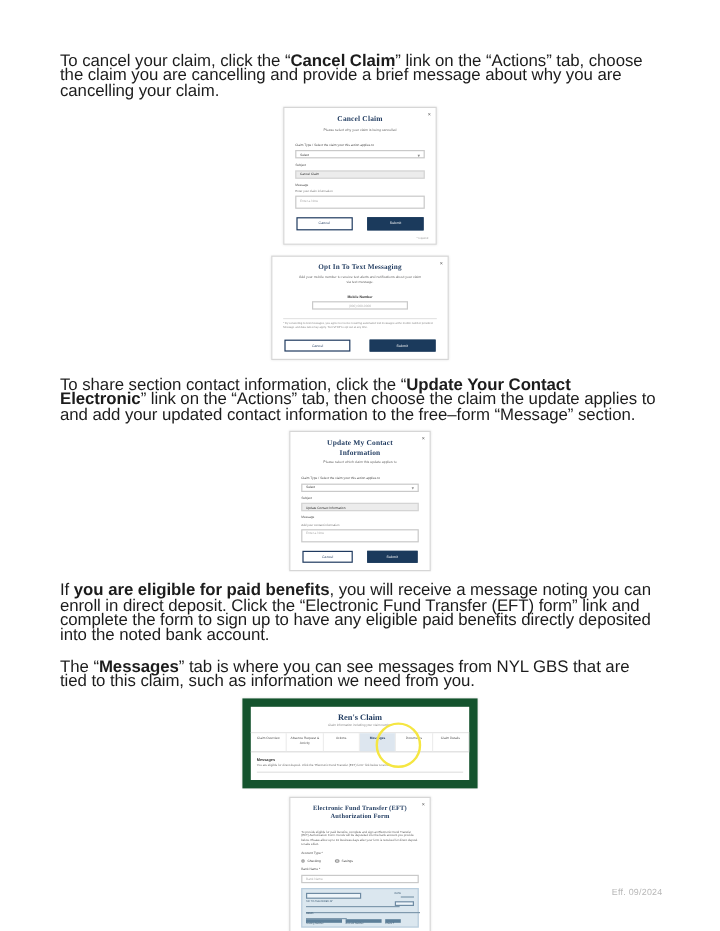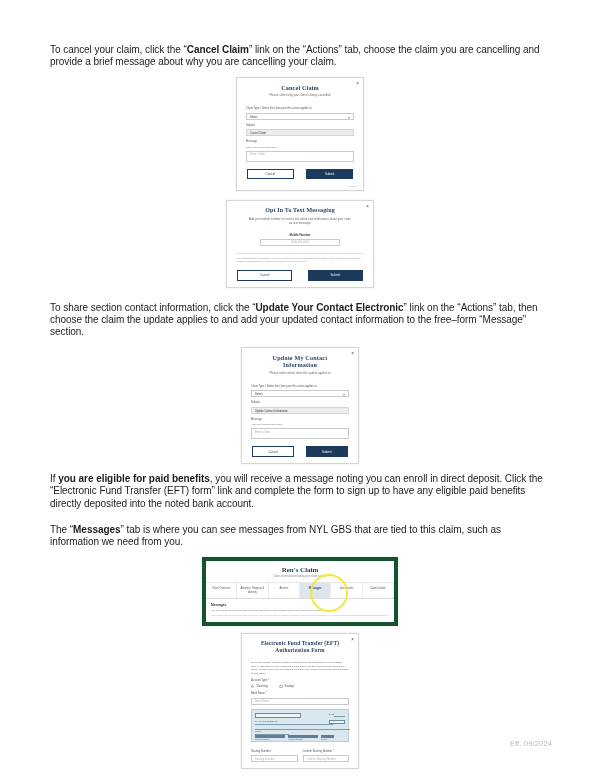--- a/index.html
+++ b/index.html
@@ -26,21 +26,21 @@
   }
   .content {
     position: absolute;
     left: 50px;
     top: 44px;
     width: 500px;
   }
 
   
   .para {
-    font-size: 10px;
+    font-size: 14px;
     line-height: 12.4px;
     letter-spacing: -0.05px;
     color: #1c1c1c;
     margin: 0 0 0 0;
     text-align: left;
   }
   .para b { font-weight: 700; }
 
   
   .shot {
@@ -167,21 +167,21 @@
     border-top: 1px solid #e4e4e4;
     padding-top: 3px;
   }
 
   
   #shot-contact { width: 118px; }
 
   
   #shot-claim {
     width: 196px;
-    border: 4px solid #14532d;
+    border: 7px solid #14532d;
     background: #fff;
   }
   .claim-top {
     text-align: center;
     padding: 5px 0 4px 0;
     border-bottom: 1px solid #e6e6e6;
   }
   .claim-title {
     font-family: "Liberation Serif", serif;
     font-size: 7px;

